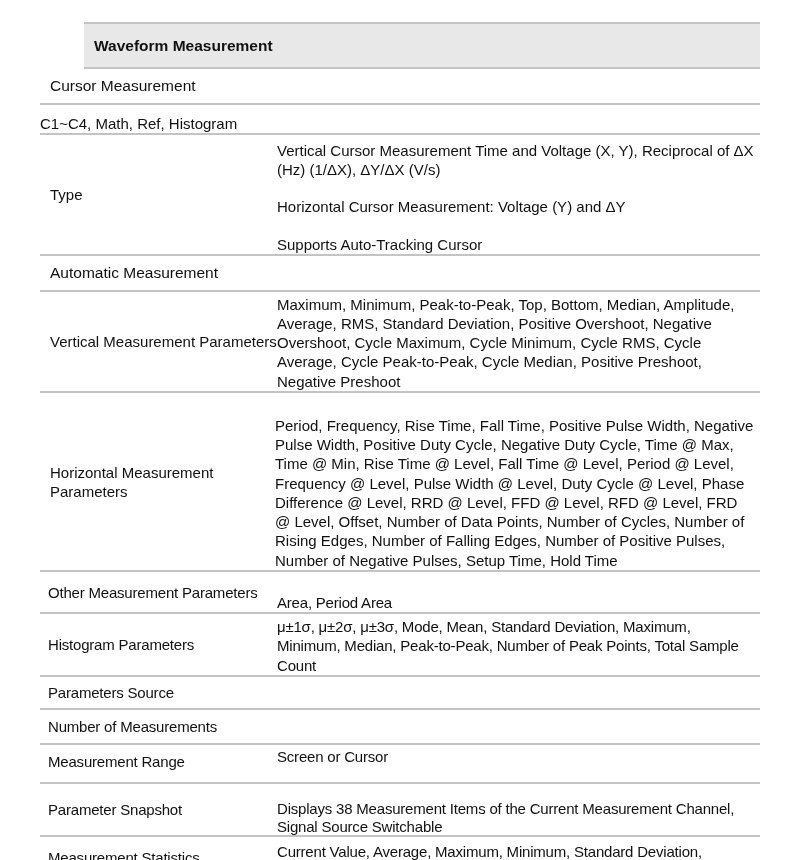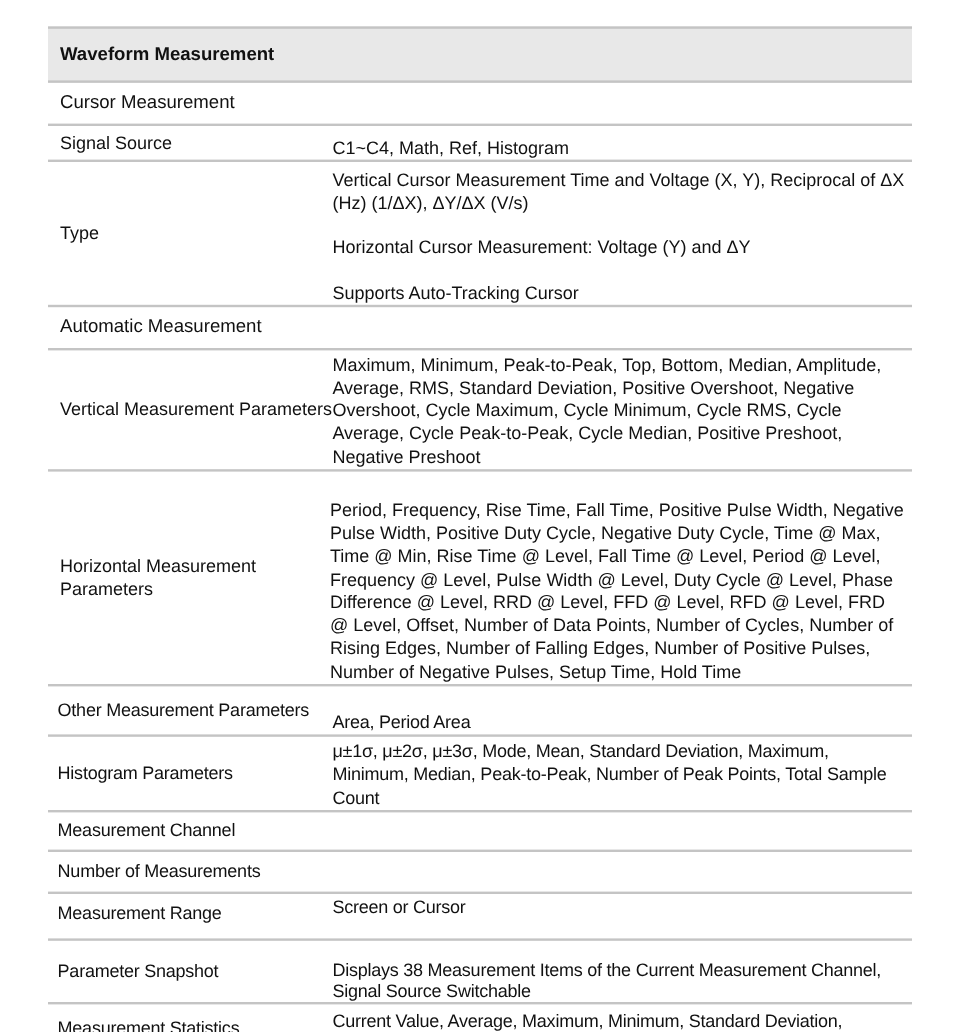--- a/index.html
+++ b/index.html
@@ -1,20 +1,20 @@
 <!DOCTYPE html>
 <html><head>
   <meta charset="utf-8">
   <style>
     html, body { margin: 0; padding: 0; background: #ffffff; }
     body { width: 800px; height: 860px; overflow: hidden; position: relative;
       font-family: "Liberation Sans", sans-serif; color: #111; }
     .tbl { position: absolute; left: 40px; top: 22px; width: 720px; }
     .row { position: relative; border-bottom: 2px solid #c4c4c4; box-sizing: border-box; display: flex; }
-    .hdr { background: #e8e8e8; border-top: 2px solid #c4c4c4; height: 47px; align-items: center; }
+    .hdr { background: #e8e8e8; border-top: 2px solid #c4c4c4; height: 47px; align-items: center; margin-left: 44px; }
     .hdr .t { font-weight: bold; font-size: 15.5px; padding-left: 10px; }
     .sec { height: 36px; align-items: center; }
     .sec .t { font-weight: normal; font-size: 15.5px; padding-left: 10px; }
     .lbl { width: 237px; padding-left: 10px; box-sizing: border-box; font-size: 15px; line-height: 19px;
       display: flex; align-items: center; }
     .val { flex: 1; font-size: 15px; line-height: 19.3px; display: flex; flex-direction: column; justify-content: flex-end; padding-right: 6px; }
     .val p { margin: 0; }
     .narrow { font-size: 13.2px; letter-spacing: -0.35px; transform: scaleX(0.93); transform-origin: left center; white-space: nowrap; }
     .cond { letter-spacing: -0.2px; }
   </style>
@@ -24,21 +24,20 @@
 <div class="tbl">
   <div class="row hdr">
     <span class="t">Waveform Measurement</span>
   </div>
 
   <div class="row sec">
     <span class="t">Cursor Measurement</span>
   </div>
 
   <div class="row" style="height:30px">
-    <div class="lbl">Signal Source</div>
     <div class="val">
         <p>C1~C4, Math, Ref, Histogram</p>
       </div>
   </div>
 
   <div class="row" style="height:121px">
     <div class="lbl">Type</div>
     <div class="val">
       <p>Vertical Cursor Measurement Time and Voltage (X, Y), Reciprocal of ΔX (Hz) (1/ΔX), ΔY/ΔX (V/s)</p>
       <p style="margin-top:18px">Horizontal Cursor Measurement: Voltage (Y) and ΔY</p>
@@ -72,21 +71,21 @@
   </div>
 
   <div class="row" style="height:63px">
     <div class="lbl cond" style="padding-left:8px">Histogram Parameters</div>
     <div class="val cond">
         <p>μ±1σ, μ±2σ, μ±3σ, Mode, Mean, Standard Deviation, Maximum, Minimum, Median, Peak-to-Peak, Number of Peak Points, Total Sample Count</p>
       </div>
   </div>
 
   <div class="row" style="height:33px">
-    <div class="lbl cond" style="padding-left:8px">Measurement Channel</div>
+    <div class="lbl cond" style="padding-left:8px">Parameters Source</div>
   </div>
 
   <div class="row" style="height:35px">
     <div class="lbl cond" style="padding-left:8px">Number of Measurements</div>
   </div>
 
   <div class="row" style="height:39px">
     <div class="lbl cond" style="padding-left:8px;align-items:flex-start;padding-top:7px">Measurement Range</div>
     <div class="val cond" style="justify-content:flex-end;padding-bottom:16px">
         <p>Screen or Cursor</p>

